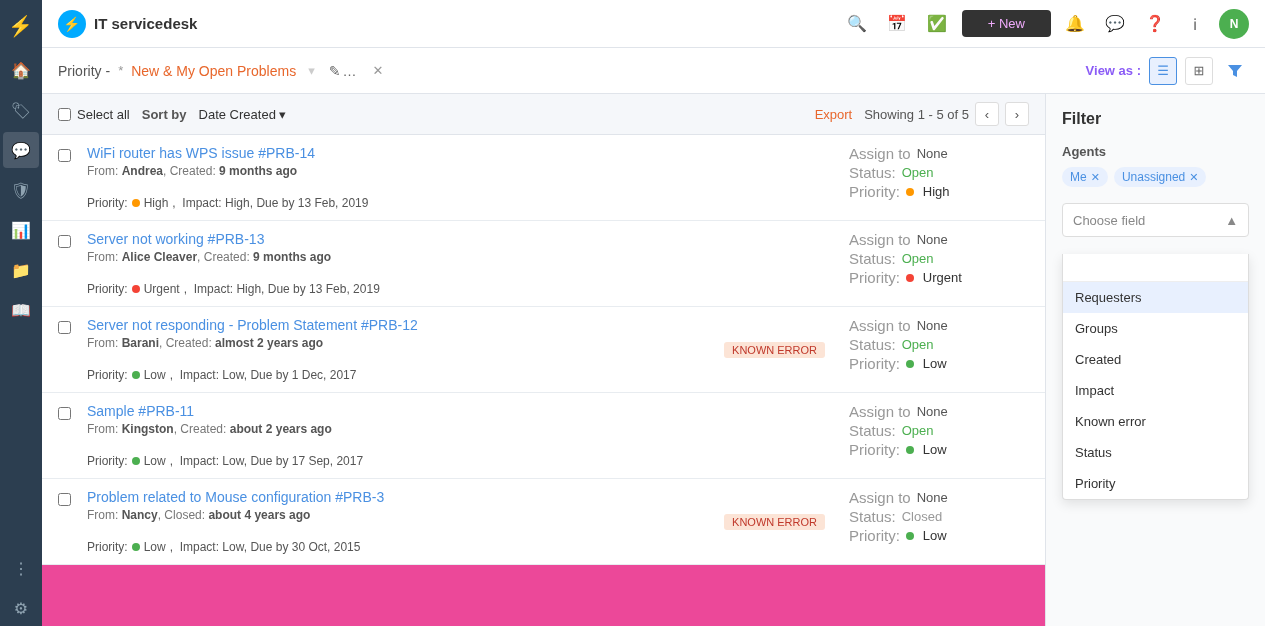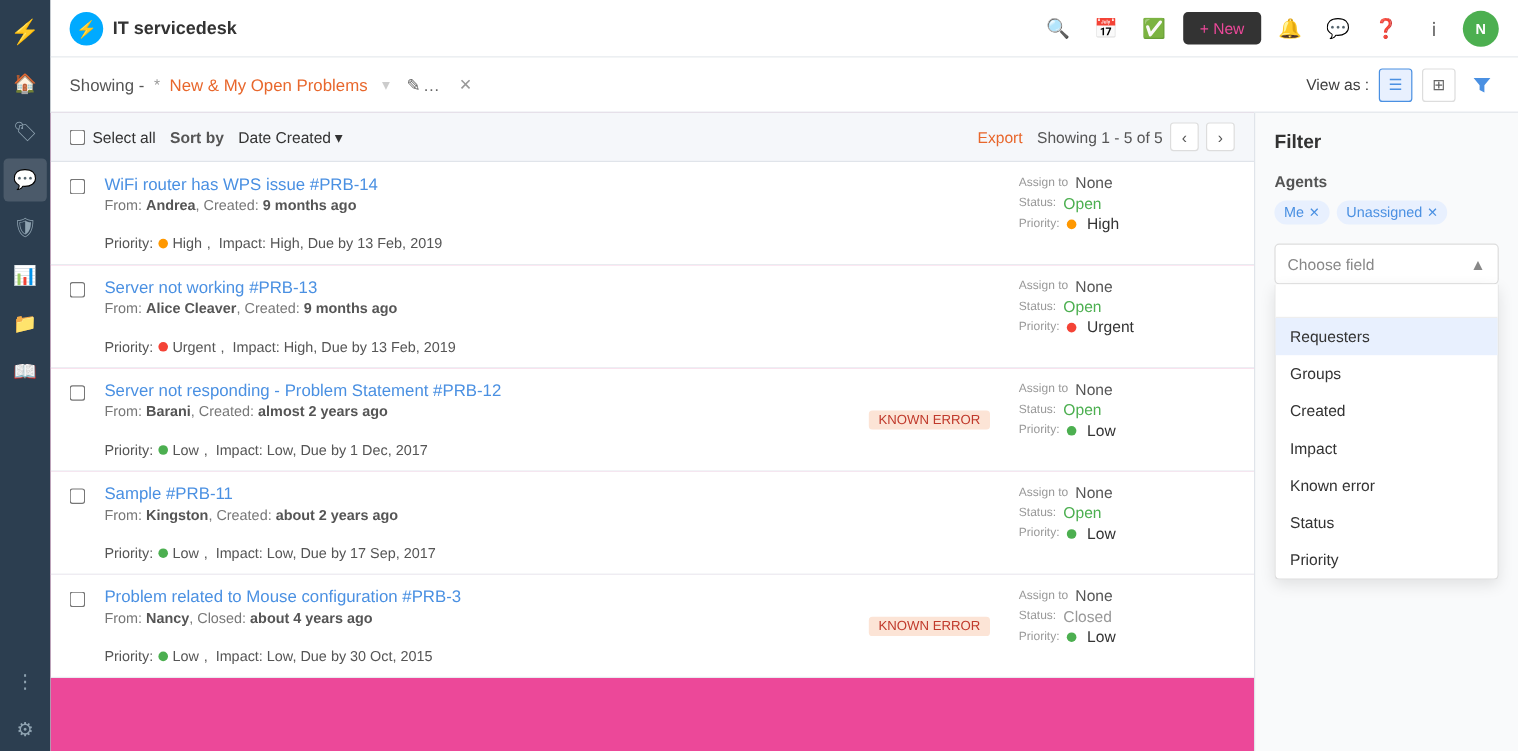--- a/index.html
+++ b/index.html
@@ -80,23 +80,23 @@
       display: flex;
       align-items: center;
       justify-content: center;
       color: #666;
       font-size: 16px;
       border-radius: 4px;
       cursor: pointer;
     }
     .btn-new {
       background: #333;
-      color: #ec4899;
+      color: #f0abfc;
       border: none;
-      padding: 6px 14px;
+      padding: 6px 26px;
       border-radius: 4px;
       cursor: pointer;
       font-size: 13px;
       display: flex;
       align-items: center;
       gap: 4px;
     }
     .avatar-circle {
       width: 30px;
       height: 30px;
@@ -126,21 +126,21 @@
       font-size: 14px;
     }
     .breadcrumb-link {
       color: #e8672c;
       font-size: 14px;
       font-weight: 500;
       cursor: pointer;
     }
     .breadcrumb-sep { color: #999; }
     .subheader-spacer { flex: 1; }
-    .view-label { color: #404040; font-size: 13px; }
+    .view-label { color: #8b5cf6; font-size: 13px; font-weight: bold; }
     .view-btn {
       width: 28px;
       height: 28px;
       display: flex;
       align-items: center;
       justify-content: center;
       border: 1px solid #ddd;
       border-radius: 3px;
       color: #666;
       cursor: pointer;
@@ -264,21 +264,21 @@
     .row-badge.known-error {
       background: #fce4d6;
       color: #c0392b;
     }
 
     .row-assign {
       text-align: right;
       flex-shrink: 0;
       min-width: 180px;
     }
-    .assign-label { font-size: 10px; color: #999; }
+    .assign-label { font-size: 15px; color: #999; }
     .assign-none { font-size: 13px; color: #555; }
     .assign-row { display: flex; align-items: center; gap: 6px; margin-bottom: 2px; }
     .status-open { color: #4caf50; font-weight: 500; }
     .status-closed { color: #999; font-weight: 500; }
 
     
     .filter-panel {
       width: 220px;
       background: #f9fafb;
       border-left: 1px solid #e0e4ea;
@@ -312,21 +312,21 @@
       padding: 0 10px;
       display: flex;
       align-items: center;
       justify-content: space-between;
       cursor: pointer;
       color: #888;
       font-size: 13px;
     }
     .dropdown-open {
       position: absolute;
-      top: 34px;
+      top: 51px;
       left: 0;
       width: 100%;
       background: #fff;
       border: 1px solid #ddd;
       border-top: none;
       border-radius: 0 0 4px 4px;
       z-index: 100;
       box-shadow: 0 4px 12px rgba(0,0,0,0.1);
     }
     .dropdown-search {
@@ -382,21 +382,21 @@
       <button class="btn-new">+ New</button>
       <div class="topbar-icon-btn">🔔</div>
       <div class="topbar-icon-btn">💬</div>
       <div class="topbar-icon-btn">❓</div>
       <div class="topbar-icon-btn">ℹ</div>
       <div class="avatar-circle">N</div>
     </div>
   </div>
 
   <div class="subheader">
-    <span class="breadcrumb-static">Showing -</span>
+    <span class="breadcrumb-static">Priority -</span>
     <span class="breadcrumb-sep">*</span>
     <span class="breadcrumb-link">New &amp; My Open Problems</span>
     <span style="color:#ccc;margin-left:4px;">▾</span>
     <span class="icon-dots" style="margin-left:6px;font-size:14px;">✎…</span>
     <span style="color:#999;margin-left:6px;cursor:pointer;">✕</span>
     <div class="subheader-spacer"></div>
     <span class="view-label">View as :</span>
     <div class="view-btn active">☰</div>
     <div class="view-btn">⊞</div>
     <div class="filter-btn">

